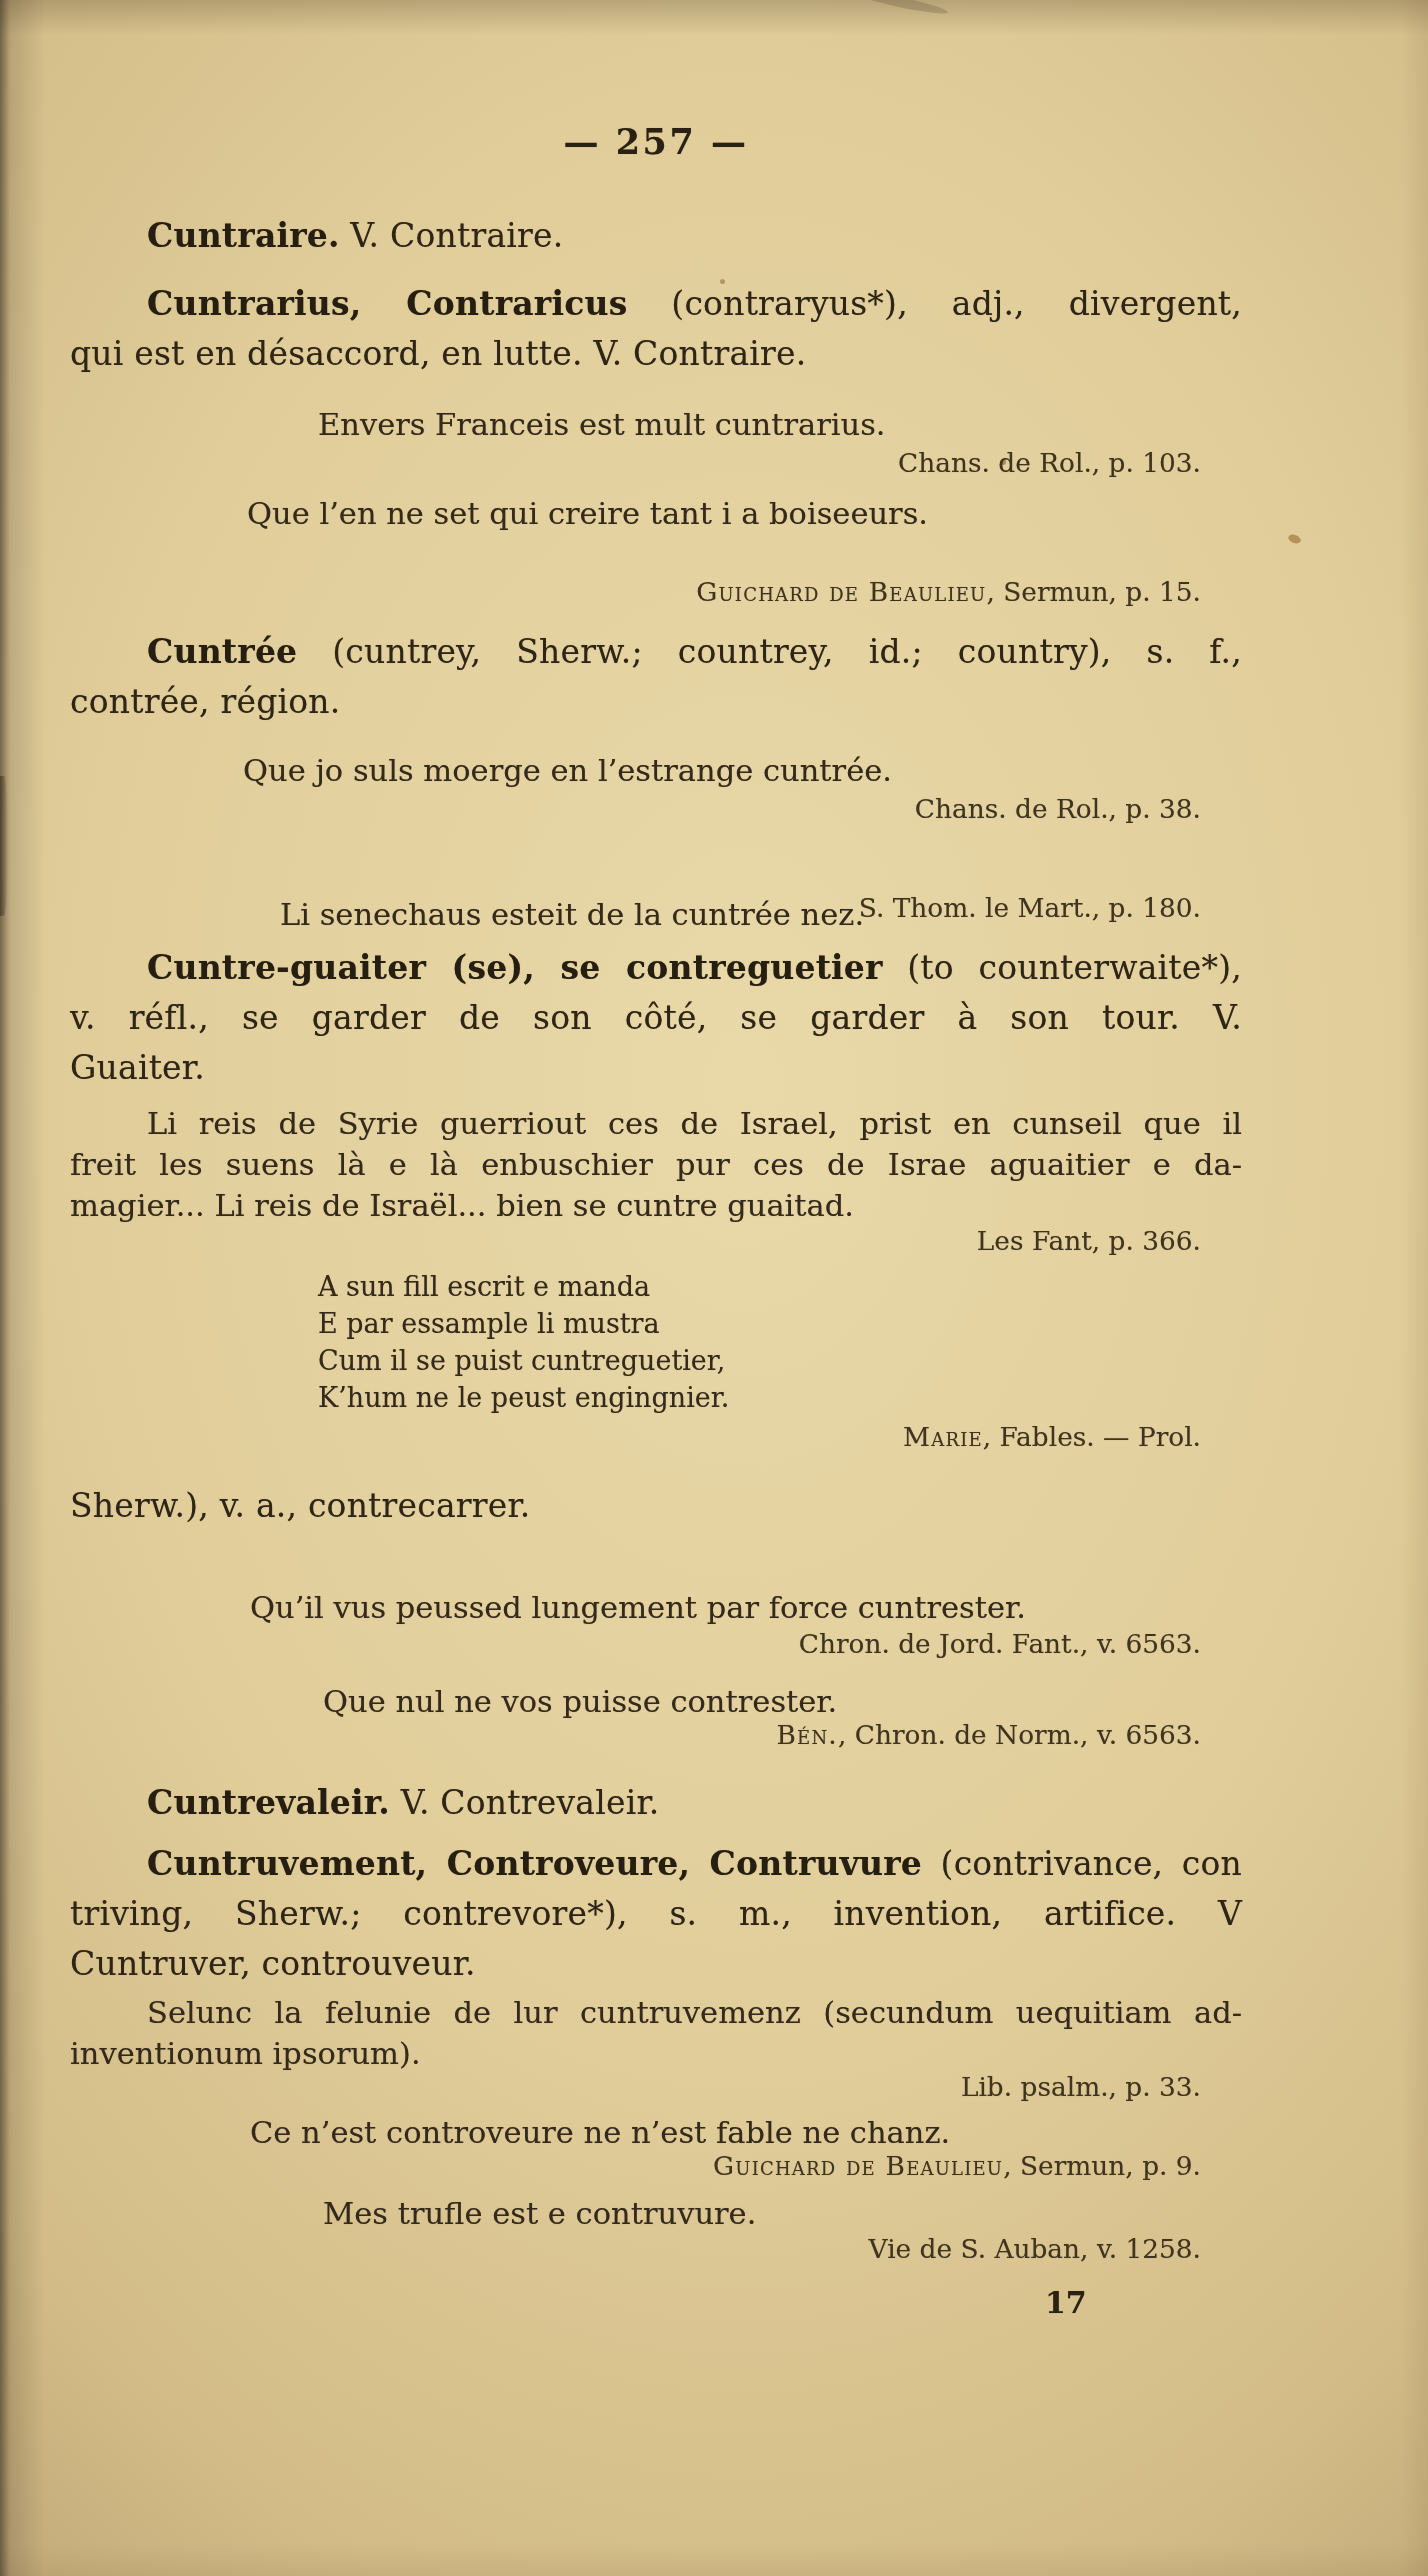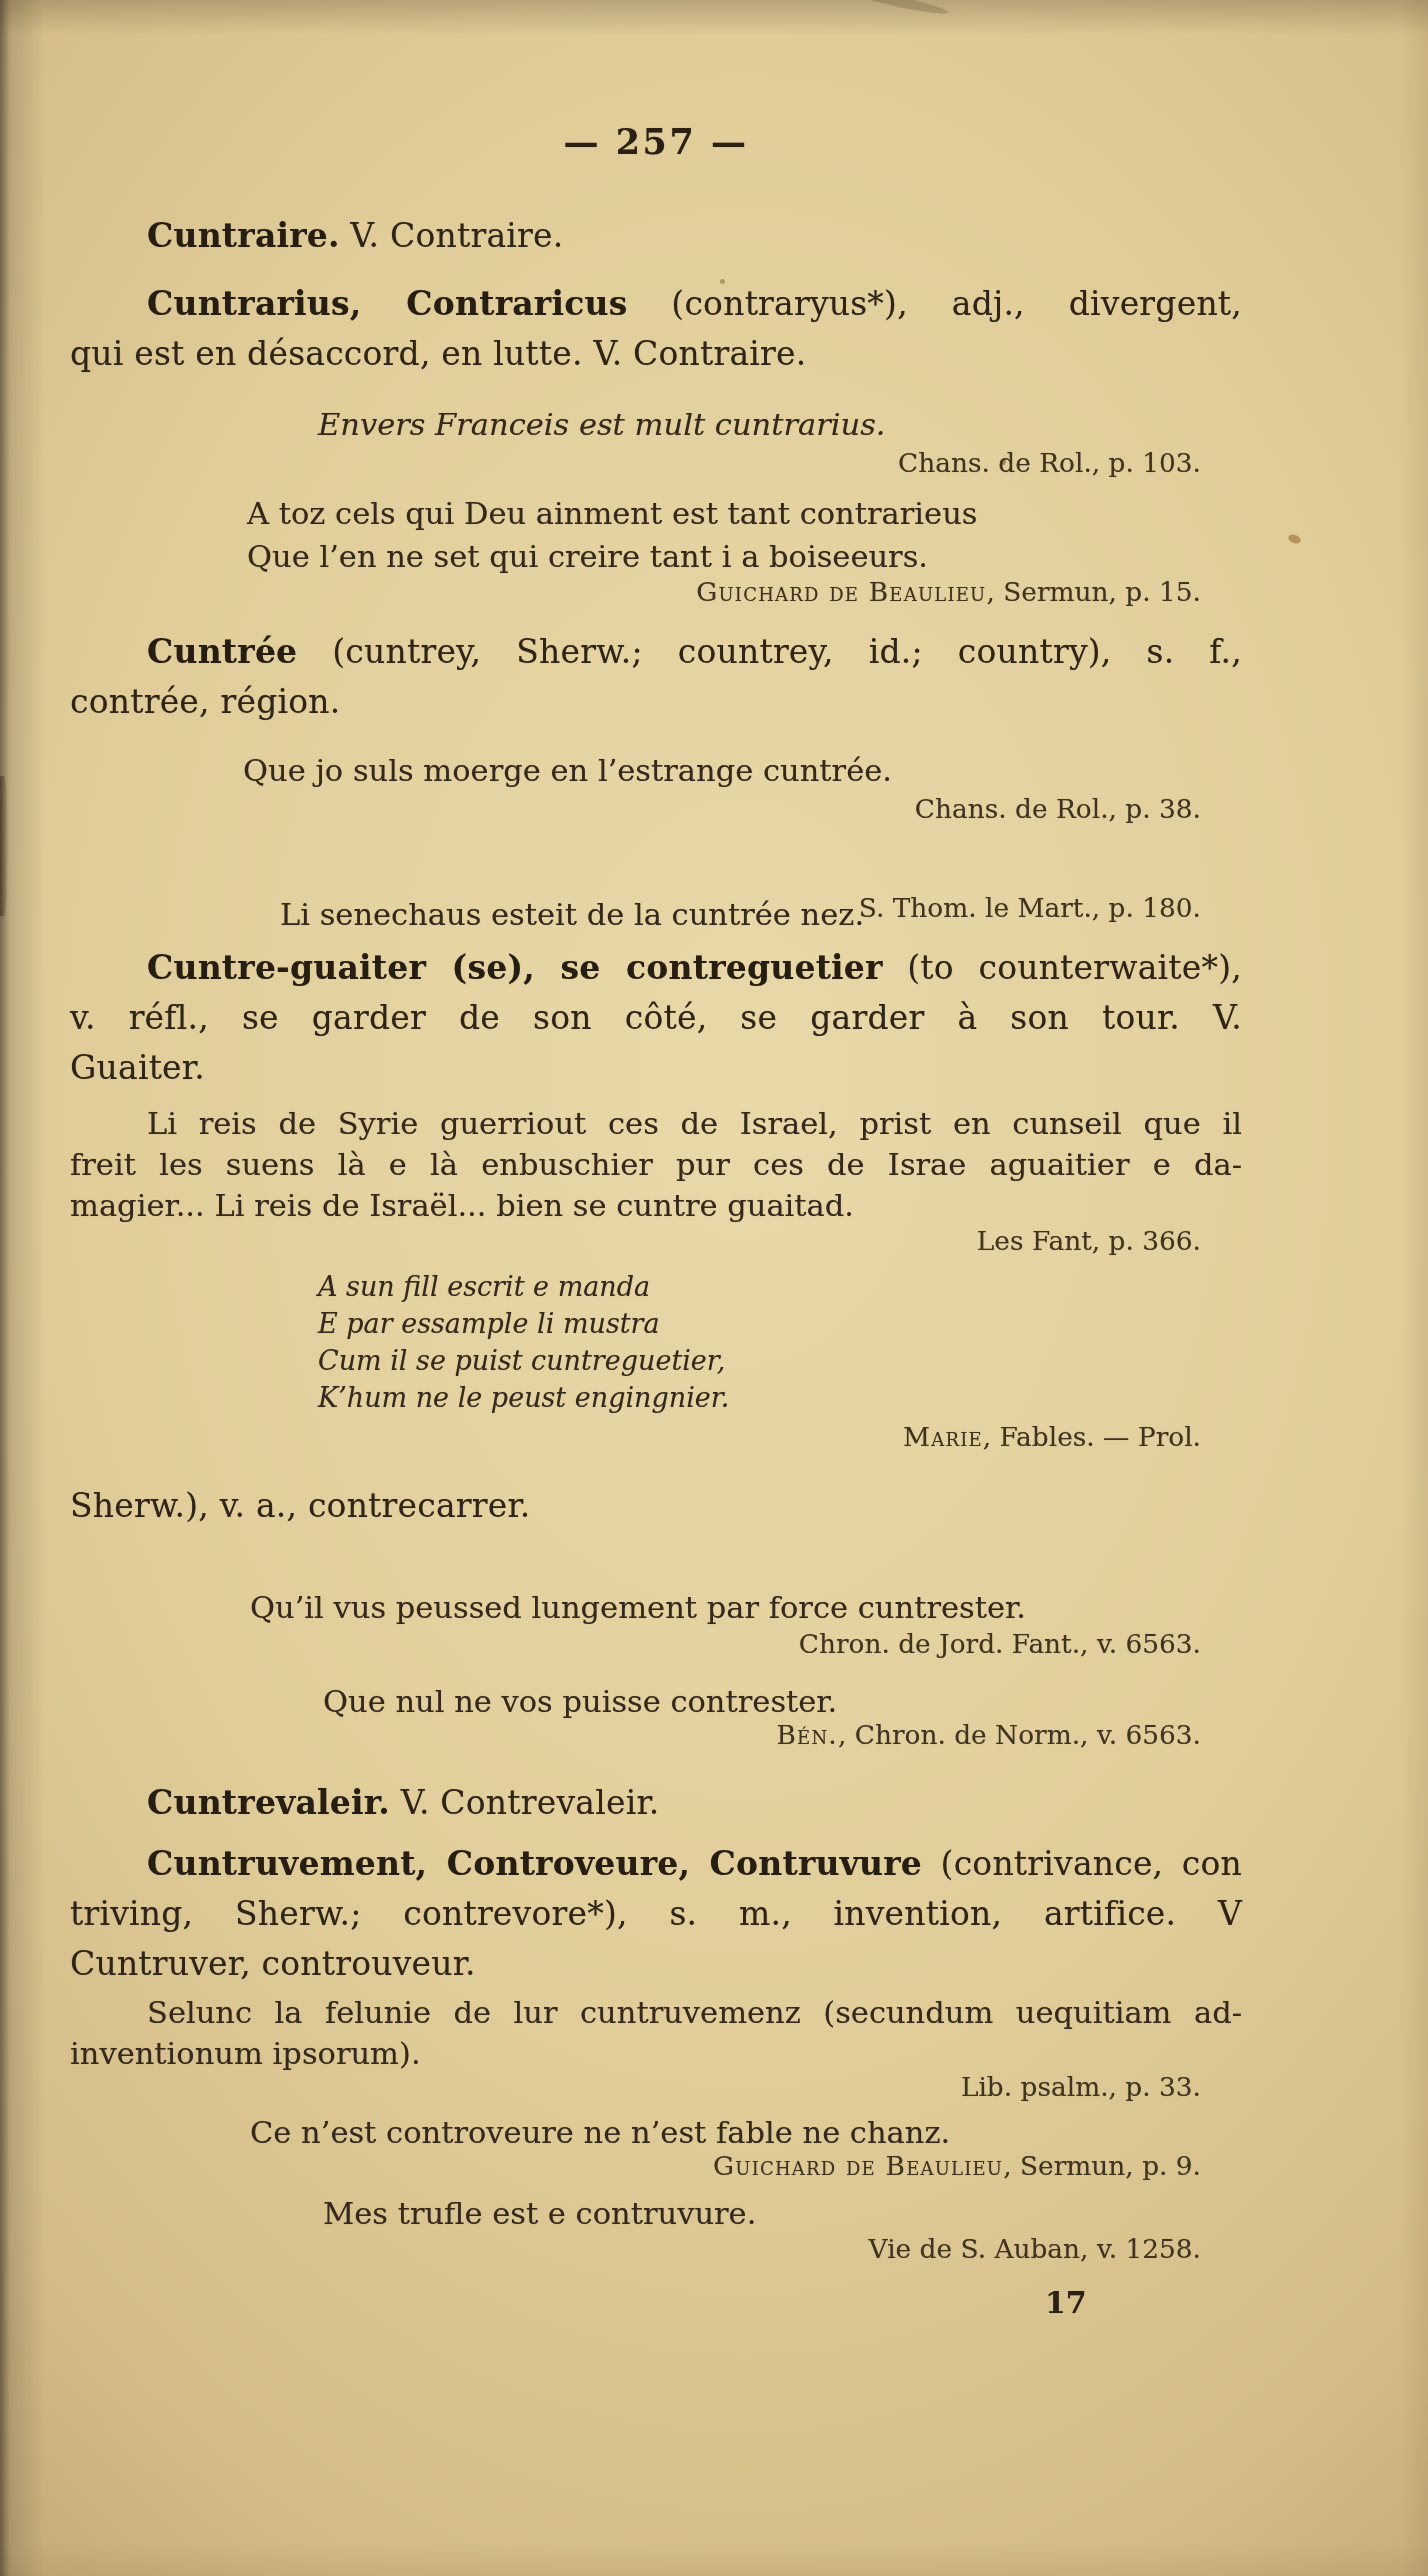--- a/index.html
+++ b/index.html
@@ -37,21 +37,21 @@
   .ln{display:block;}
   .first{padding-left:77px;}
   .jl{text-align:justify;text-align-last:justify;}
   .b{font-weight:bold;color:#261e10;}
   .i{}
   .sc{font-variant:small-caps;letter-spacing:1.2px;}
   .p210{padding-left:173px;}
   .p215{padding-left:177px;}
   .p218{padding-left:180px;}
   .p255{padding-left:210px;margin-top:44px;}
-  .p300{padding-left:248px;font-style:italic;}
+  .p300{padding-left:248px;}
   .p306{padding-left:253px;}
   .sig{
     position:absolute;left:1045px;top:2285px;font-size:30px;font-weight:bold;
     color:#2a2112;text-shadow:0 0 0.8px rgba(46,37,22,.4);
   }
   .speck{position:absolute;border-radius:50%;}
   #speck1{left:1288px;top:535px;width:13.2px;height:8.3px;background:rgba(140,85,30,.5);transform:rotate(20deg);}
   #speck2{left:1000px;top:459px;width:5.8px;height:5.8px;background:rgba(90,60,25,.45);}
   #speck3{left:720px;top:279px;width:5px;height:5px;background:rgba(100,70,30,.4);}
   #speck4{left:0;top:776px;width:8.3px;height:140px;border-radius:0 50% 50% 0;
@@ -80,21 +80,20 @@
     <div class="ln first jl"><span class="b">Cuntrarius, Contraricus</span><span> (</span><span class="i">contraryus*</span><span>), </span><span class="i">adj.</span><span>, divergent,</span></div>
     <div class="ln"><span>qui est en désaccord, en lutte. V. </span><span class="i">Contraire.</span></div>
   </div>
 
   <div class="blk quote" style="top:403px">
     <div class="ln p300">Envers Franceis est mult cuntrarius.</div>
   </div>
   <div class="blk attrib" style="top:446px"><span class="i">Chans. de Rol.</span><span>, p. 103.</span></div>
 
   <div class="blk quote" style="top:492px">
-    <div class="ln p215">A toz cels qui Deu ainment est tant contrarieus</div>
     <div class="ln p215">Que l’en ne set qui creire tant i a boiseeurs.</div>
   </div>
   <div class="blk attrib" style="top:575px"><span class="sc">Guichard de Beaulieu</span><span>, </span><span class="i">Sermun</span><span>, p. 15.</span></div>
 
   <div class="blk entry" style="top:627px">
     <div class="ln first jl"><span class="b">Cuntrée</span><span> (</span><span class="i">cuntrey</span><span>, Sherw.; </span><span class="i">countrey</span><span>, id.; </span><span class="i">country</span><span>), </span><span class="i">s. f.</span><span>,</span></div>
     <div class="ln"><span>contrée, région.</span></div>
   </div>
 
   <div class="blk quote" style="top:749px">

